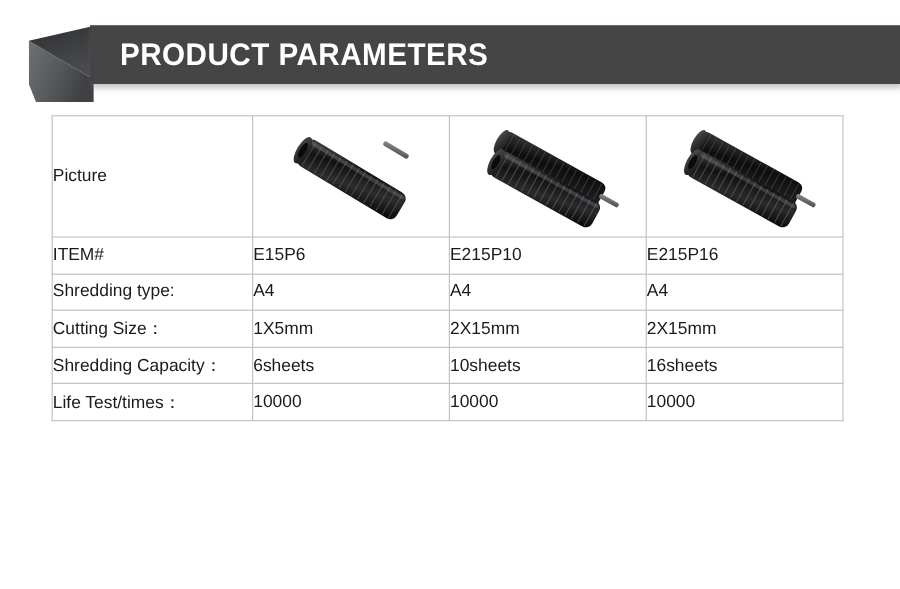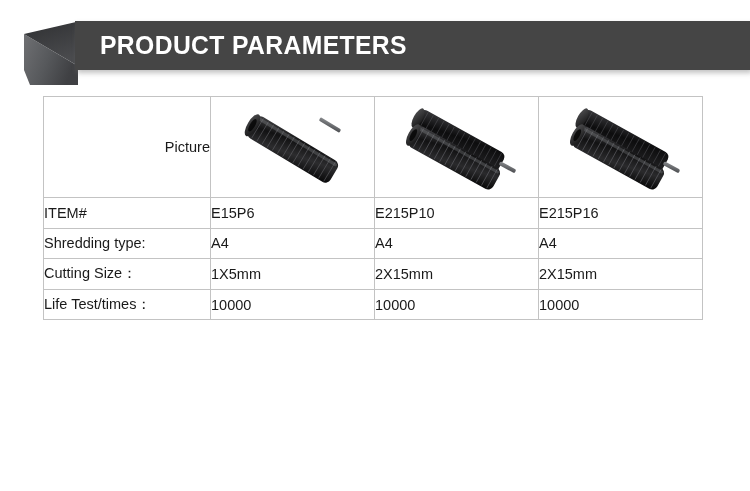--- a/index.html
+++ b/index.html
@@ -71,21 +71,21 @@
   #spec-table td {
     border: 1px solid #c3c3c3;
     padding: 0;
     vertical-align: middle;
     font-size: 14.5px;
     color: #1a1a1a;
     font-family: "Liberation Sans", sans-serif;
   }
   .picture-row td { height: 100px; }
   td.picture-label {
-    text-align: right;
+    text-align: left;
     font-size: 16px;
   }
   td.picture-cell {
     text-align: center;
     background: #ffffff;
     padding: 0;
   }
   td.picture-cell svg { display: block; margin: 0 auto; }
 
   .data-row td { height: 29.6px; }
@@ -337,19 +337,25 @@
         <td class="val">A4</td>
         <td class="val">A4</td>
       </tr>
       <tr class="data-row">
         <td class="lbl">Cutting Size：</td>
         <td class="val">1X5mm</td>
         <td class="val">2X15mm</td>
         <td class="val">2X15mm</td>
       </tr>
       <tr class="data-row">
+        <td class="lbl">Shredding Capacity：</td>
+        <td class="val">6sheets</td>
+        <td class="val">10sheets</td>
+        <td class="val">16sheets</td>
+      </tr>
+      <tr class="data-row">
         <td class="lbl">Life Test/times：</td>
         <td class="val">10000</td>
         <td class="val">10000</td>
         <td class="val">10000</td>
       </tr>
     </tbody>
 </table>
 
 </body></html>

